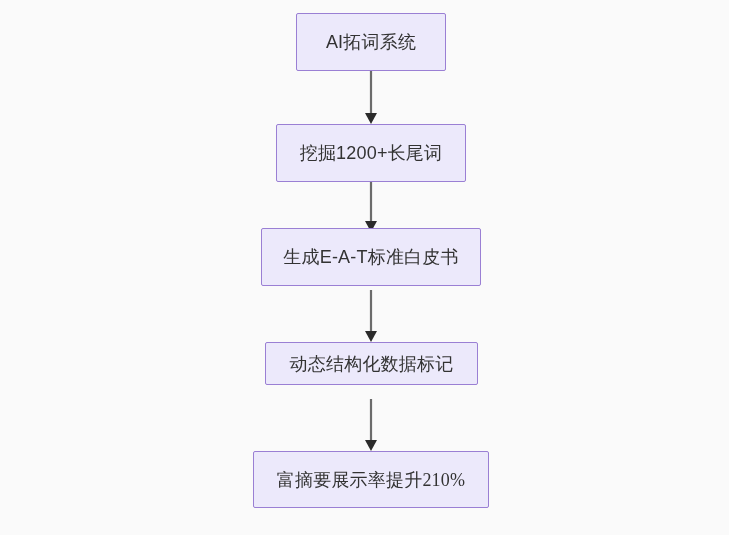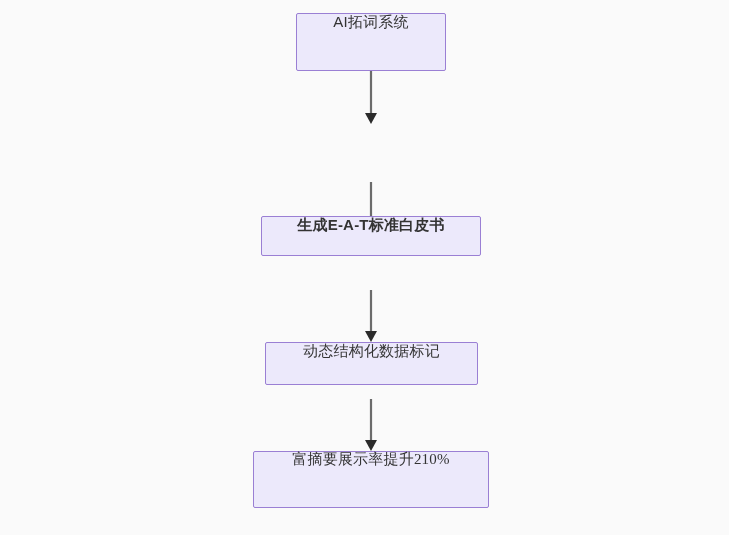--- a/index.html
+++ b/index.html
@@ -18,24 +18,24 @@
     width: 729px;
     height: 535px;
   }
   .node {
     position: absolute;
     box-sizing: border-box;
     background: #ece9fb;
     border: 1.5px solid #9a7fd4;
     border-radius: 2px;
     display: flex;
-    align-items: flex-start;
+    align-items: center;
     justify-content: center;
     color: #333333;
-    font-size: 15px;
+    font-size: 18px;
     line-height: 1;
     letter-spacing: 0.2px;
     white-space: nowrap;
     user-select: none;
   }
   .edge {
     position: absolute;
     overflow: visible;
   }
   .edge-line {
@@ -68,22 +68,25 @@
 
   <svg class="edge" style="left:361px; top:399px; width:20px; height:52px;" viewBox="0 0 20 52">
     <line class="edge-line" x1="10" y1="0" x2="10" y2="44"></line>
     <polygon class="edge-head" points="10,52 4,41 16,41"></polygon>
   </svg>
 
   <div class="node" style="left:296px; top:13px; width:150px; height:58px;">
     <span>AI拓词系统</span>
   </div>
 
+  <div class="node" style="left:276px; top:124px; width:190px; height:58px;">
+    <span>挖掘1200+长尾词</span>
+  </div>
 
-  <div class="node" style="left:261px; top:216px; width:220px; height:40px;font-weight:bold;">
+  <div class="node" style="left:261px; top:228px; width:220px; height:58px;">
     <span>生成E-A-T标准白皮书</span>
   </div>
 
   <div class="node" style="left:265px; top:342px; width:213px; height:43px;">
     <span>动态结构化数据标记</span>
   </div>
 
   <div class="node" style="left:253px; top:451px; width:236px; height:57px;font-family:Liberation Serif, serif;">
     <span>富摘要展示率提升210%</span>
   </div>

